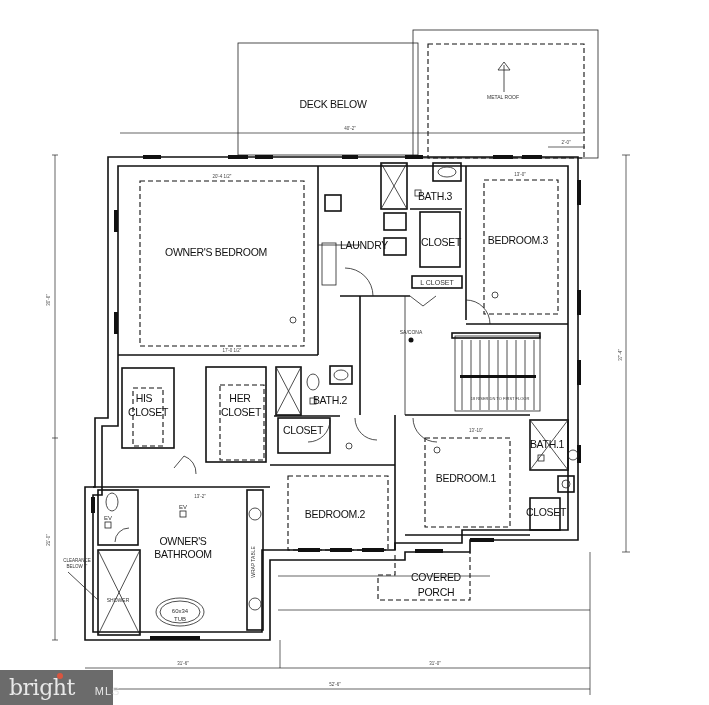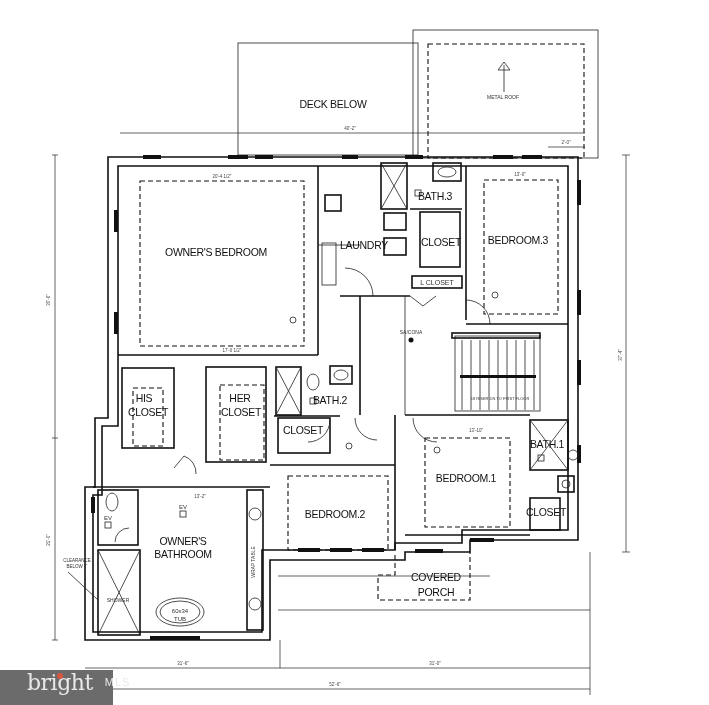--- a/index.html
+++ b/index.html
@@ -6,24 +6,24 @@
     body { width: 709px; height: 705px; position: relative; overflow: hidden; font-family: "Liberation Sans", sans-serif; }
     #plan { position: absolute; left: 0; top: 0; width: 709px; height: 705px; }
     .wall { stroke: #111; fill: none; stroke-width: 1.6; }
     .thin { stroke: #222; fill: none; stroke-width: 0.8; }
     .dash { stroke: #111; fill: none; stroke-width: 1.1; stroke-dasharray: 5 3; }
     .dim { stroke: #222; fill: none; stroke-width: 0.7; }
     .win { fill: #111; }
     .room-label { font-family: "Liberation Sans", sans-serif; font-size: 10.5px; fill: #111; text-anchor: middle; letter-spacing: -0.3px; }
     .small-label { font-family: "Liberation Sans", sans-serif; font-size: 5px; fill: #333; text-anchor: middle; }
     .dim-label { font-family: "Liberation Sans", sans-serif; font-size: 4.5px; fill: #444; text-anchor: middle; }
-    .mls-badge { position: absolute; left: 0; top: 670px; width: 113px; height: 35px; background: #6b6b6b; display: flex; padding-left: 27px; box-sizing: border-box; }
+    .mls-badge { position: absolute; left: 0; top: 670px; width: 113px; height: 35px; background: #6b6b6b; display: flex; align-items: center; padding-left: 9px; box-sizing: border-box; }
     .mls-bright { font-family: "DejaVu Serif", serif; color: #e8e8e8; font-size: 22px; letter-spacing: -0.5px; position: relative; }
     .mls-dot { position: absolute; left: 57px; top: 3px; width: 6px; height: 6px; border-radius: 50%; background: #d9553f; }
-    .mls-text { font-family: "Liberation Sans", sans-serif; color: #e8e8e8; font-size: 11px; margin-left: 12px; letter-spacing: 1px; margin-top: 6px; }
+    .mls-text { font-family: "Liberation Sans", sans-serif; color: #e8e8e8; font-size: 11px; margin-left: 20px; letter-spacing: 1px; margin-top: 6px; }
   </style>
 </head>
 <body>
 
 <svg id="plan" viewBox="0 0 709 705" xmlns="http://www.w3.org/2000/svg">
 
   <g>
     <rect x="238" y="43" width="180" height="112" class="thin"></rect>
     <text x="333" y="108" class="room-label">DECK BELOW</text>
   </g>

